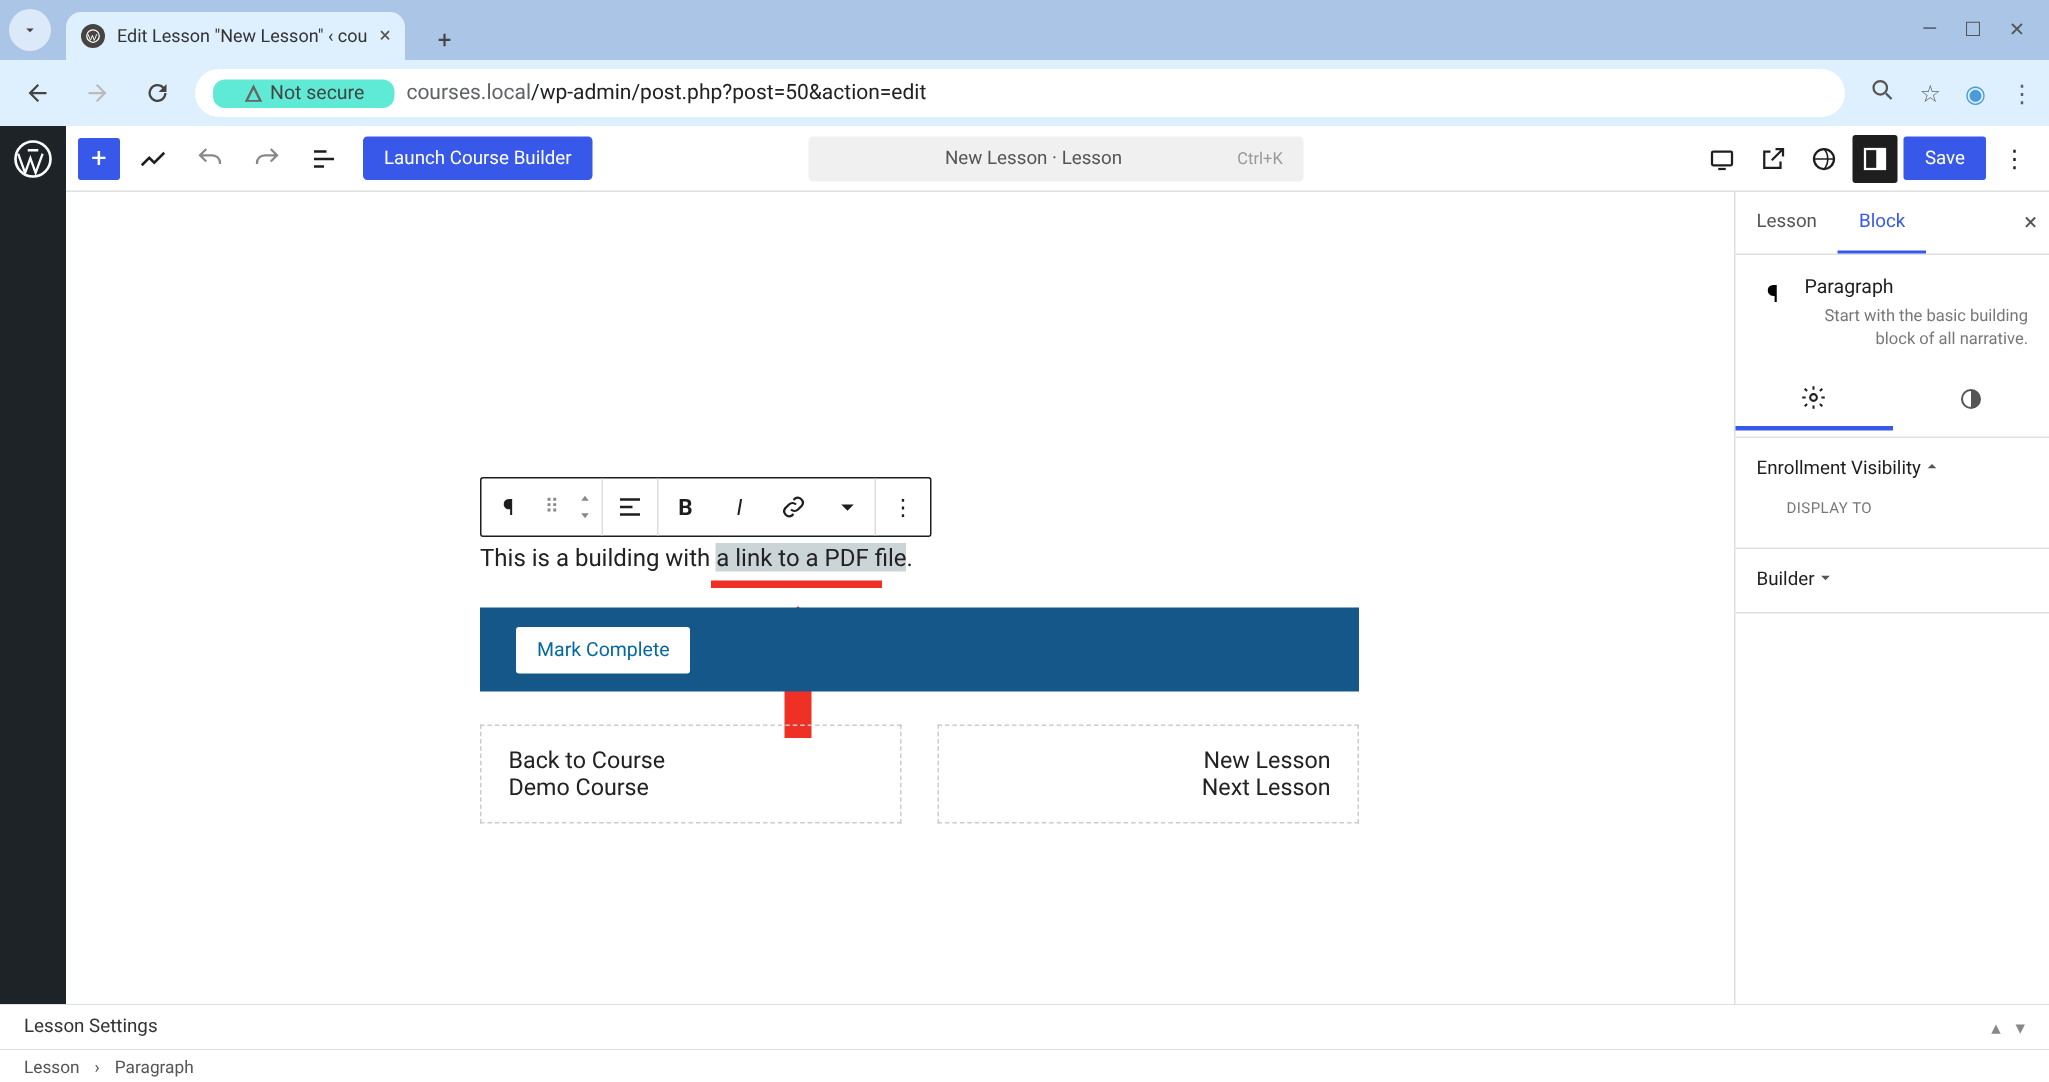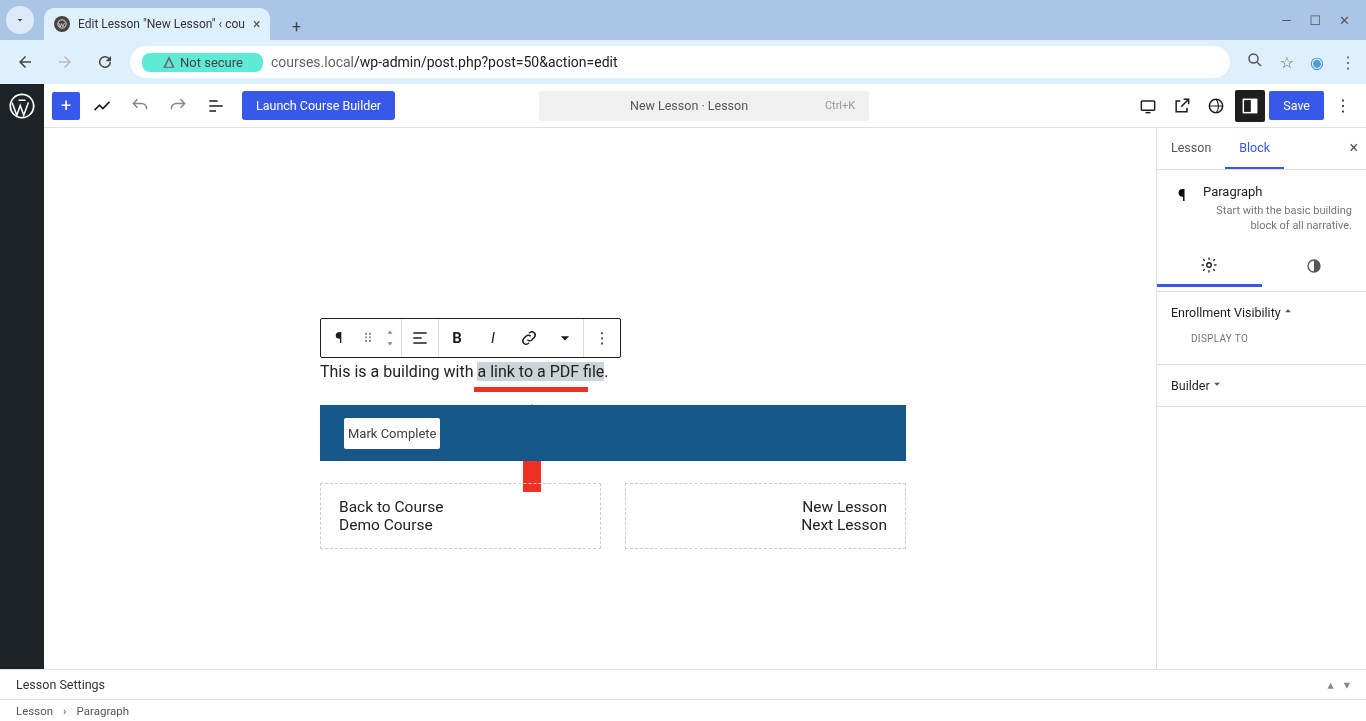--- a/index.html
+++ b/index.html
@@ -59,21 +59,21 @@
 .tb-btn.narrow{width:22px;font-size:13px;color:#888;}
 .tb-btn svg{width:20px;height:20px;}
 
 .paragraph-block{margin-left:276px;margin-right:280px;font-size:16px;color:#222;position:absolute;top:234px;}
 .selected-link{background:#cbd5d8;}
 
 .red-underline{position:absolute;left:430px;top:259px;width:114px;height:5px;background:#ee3124;}
 .red-arrow-wrap{position:absolute;left:464px;top:276px;}
 
 .complete-bar{position:absolute;left:276px;top:277px;width:586px;height:56px;background:#155789;display:flex;align-items:center;padding-left:24px;}
-.mark-complete-btn{background:#fff;color:#404040;border:none;padding:8px 4px;font-size:13px;border-radius:2px;}
+.mark-complete-btn{background:#fff;color:#0369a1;border:none;padding:8px 14px;font-size:13px;border-radius:2px;}
 
 .nav-cards{position:absolute;left:276px;top:355px;width:586px;display:flex;gap:24px;}
 .nav-card{flex:1;border:1px dashed #ccc;padding:14px 18px;font-size:15.5px;color:#222;}
 .nav-card.right{text-align:right;}
 
 
 .inspector{width:210px;border-left:1px solid #e0e0e0;background:#fff;display:flex;flex-direction:column;}
 .insp-tabs{display:flex;border-bottom:1px solid #e0e0e0;position:relative;}
 .insp-tab{padding:12px 14px;font-size:12.5px;color:#555;}
 .insp-tab.active{color:#3858e9;border-bottom:2px solid #3858e9;}

